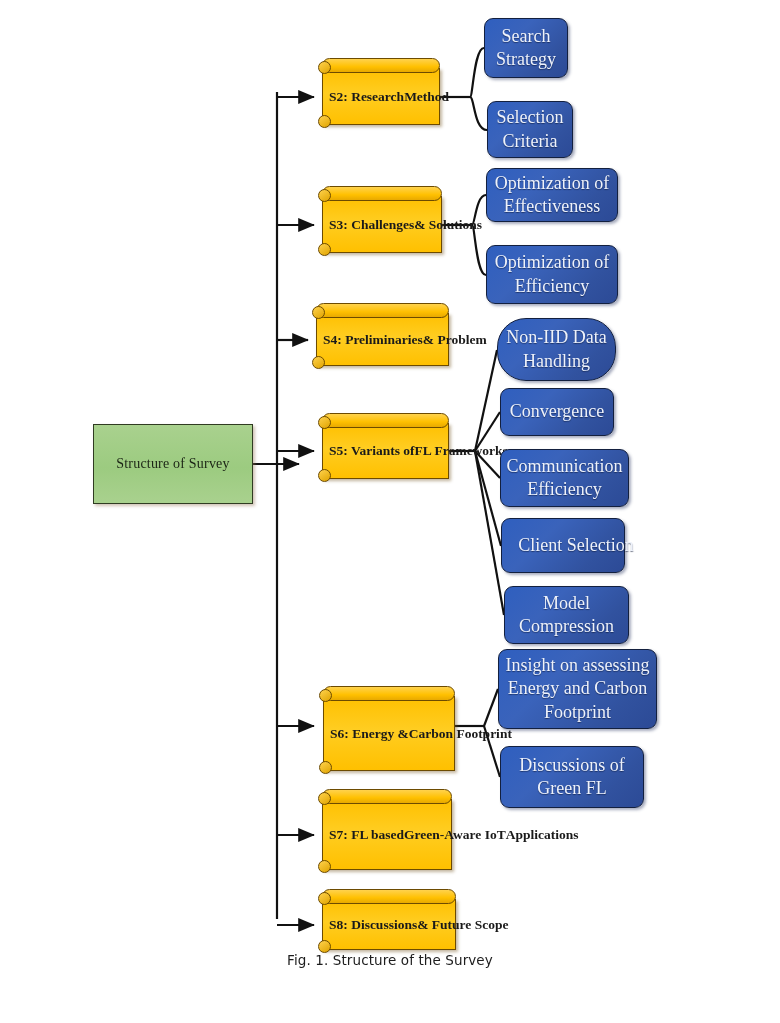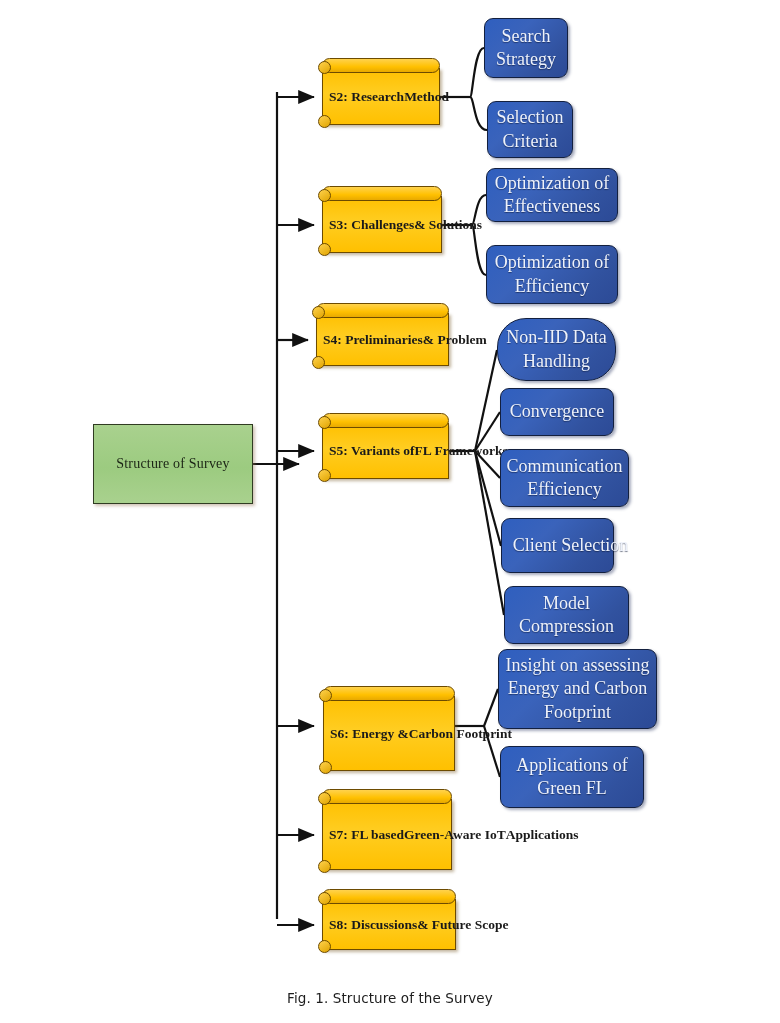--- a/index.html
+++ b/index.html
@@ -234,21 +234,21 @@
         <span class="line">Non-IID Data</span>
         <span class="line">Handling</span>
       </div>
       <div class="leaf-node" style="left: 500px; top: 388px; width: 114px; height: 48px; padding-left: 6px;">
         <span class="line">Convergence</span>
       </div>
       <div class="leaf-node" style="left: 500px; top: 449px; width: 129px; height: 58px;">
         <span class="line">Communication</span>
         <span class="line">Efficiency</span>
       </div>
-      <div class="leaf-node" style="left: 501px; top: 518px; width: 113px; height: 55px; padding-left: 32px;">
+      <div class="leaf-node" style="left: 501px; top: 518px; width: 124px; height: 55px; padding-left: 32px;">
         <span class="line">Client Selection</span>
       </div>
       <div class="leaf-node" style="left: 504px; top: 586px; width: 125px; height: 58px;">
         <span class="line">Model</span>
         <span class="line">Compression</span>
       </div>
       <div class="sec-node" style="left: 319px; top: 686px; width: 136px; height: 85px;">
         <div class="roll"></div>
         <div class="curl top"></div>
         <div class="curl bot"></div>
@@ -256,21 +256,21 @@
           <span class="line">S6: Energy &amp;</span>
           <span class="line">Carbon Footprint</span>
         </div>
       </div>
       <div class="leaf-node" style="left: 498px; top: 649px; width: 159px; height: 80px;">
         <span class="line">Insight on assessing</span>
         <span class="line">Energy and Carbon</span>
         <span class="line">Footprint</span>
       </div>
       <div class="leaf-node" style="left: 500px; top: 746px; width: 144px; height: 62px;">
-        <span class="line">Applications of</span>
+        <span class="line">Discussions of</span>
         <span class="line">Green FL</span>
       </div>
       <div class="sec-node" style="left: 318px; top: 789px; width: 134px; height: 81px;">
         <div class="roll"></div>
         <div class="curl top"></div>
         <div class="curl bot"></div>
         <div class="body">
           <span class="line">S7: FL based</span>
           <span class="line">Green-Aware IoT</span>
           <span class="line">Applications</span>
@@ -280,15 +280,15 @@
         <div class="roll"></div>
         <div class="curl top"></div>
         <div class="curl bot"></div>
         <div class="body">
           <span class="line">S8:  Discussions</span>
           <span class="line">&amp; Future Scope</span>
         </div>
       </div>
     </div>
 
-  <div class="caption" style="top:990px;">Fig. 1.  Structure of the Survey</div>
+  <div class="caption" style="top:952px;">Fig. 1.  Structure of the Survey</div>
 
 </div>
 
 </body></html>

